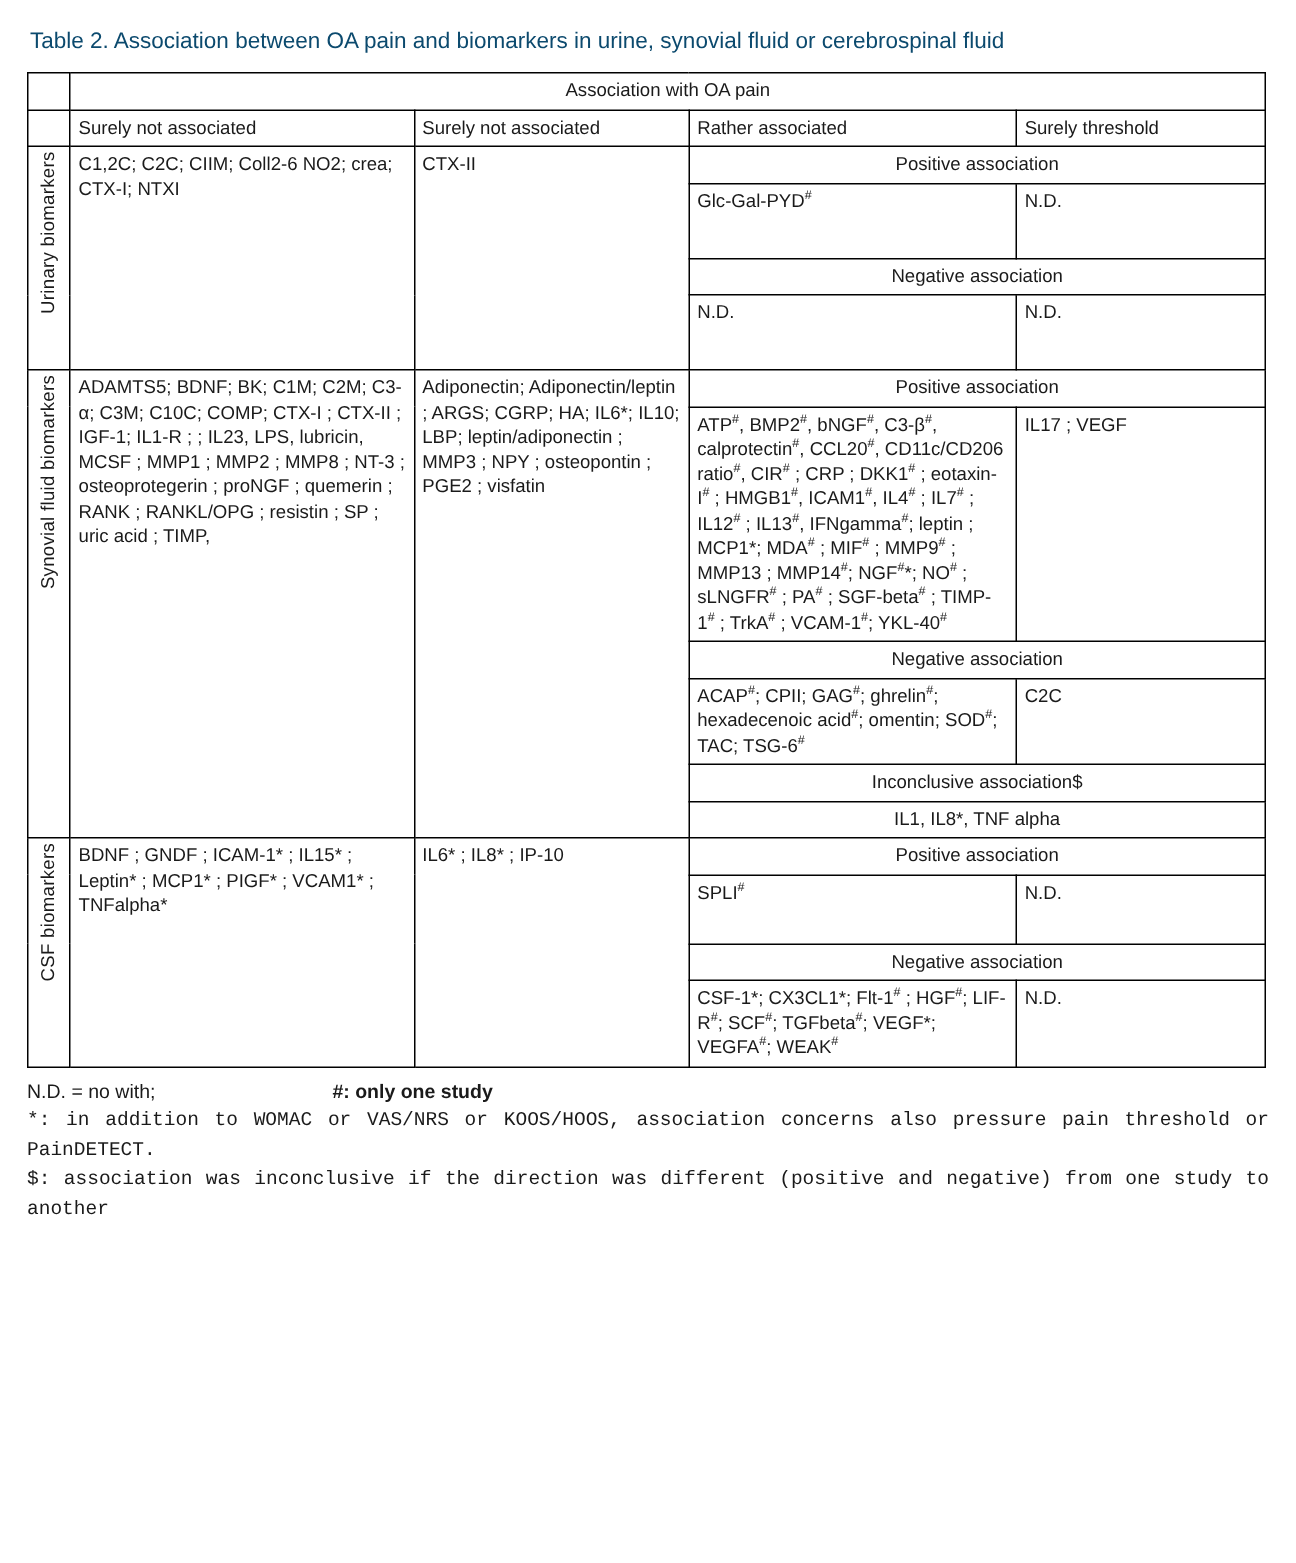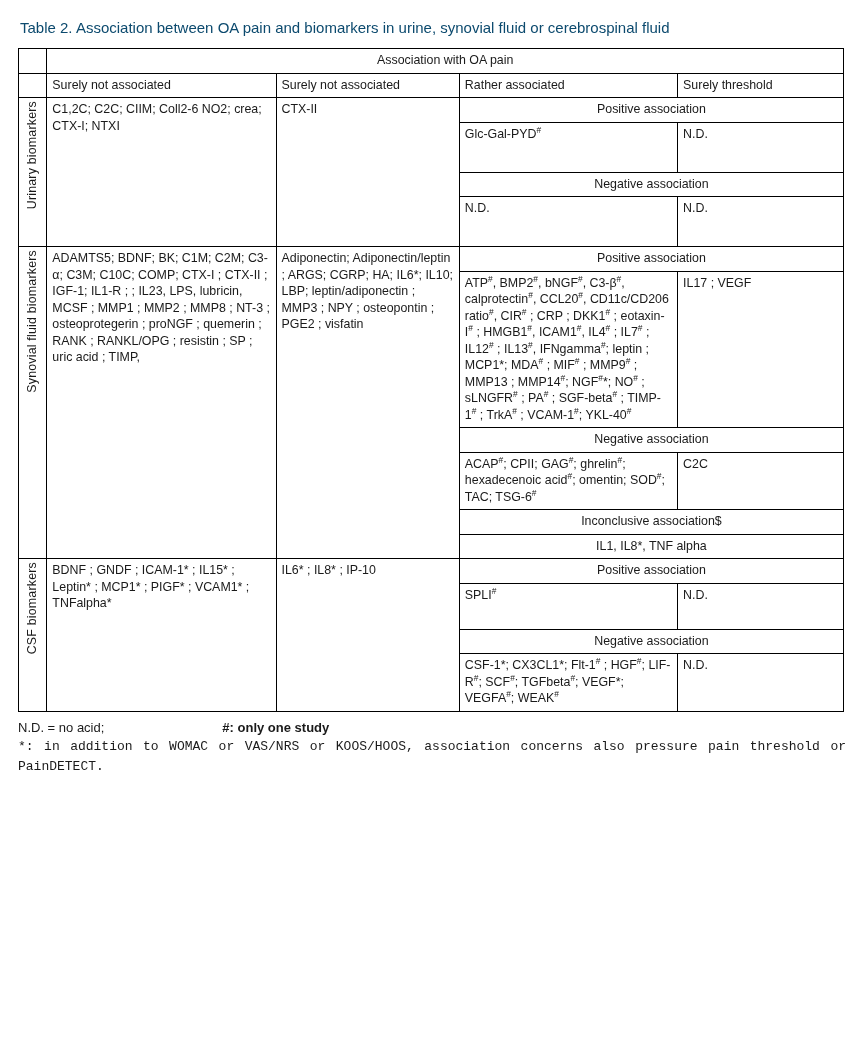--- a/index.html
+++ b/index.html
@@ -178,19 +178,20 @@
     </tr>
     <tr>
       <td><span class="cellblock">CSF-1*; CX3CL1*; Flt-1<span class="sub">#</span> ; HGF<span class="sub">#</span>; LIF-R<span class="sub">#</span>; SCF<span class="sub">#</span>; TGFbeta<span class="sub">#</span>; VEGF*; VEGFA<span class="sub">#</span>; WEAK<span class="sub">#</span></span></td>
       <td><span class="cellblock">N.D.</span></td>
     </tr>
   </tbody>
     </table>
 
   <div class="notes">
     <div class="n1">
-      <span class="a">N.D. = no acid;</span>
+      <span class="a">N.D. = no with;</span>
       <span class="b">#: only one study</span>
     </div>
     <p>*: in addition to WOMAC or VAS/NRS or KOOS/HOOS, association concerns also pressure pain threshold or PainDETECT.</p>
+    <p>$: association was inconclusive if the direction was different (positive and negative) from one study to another</p>
   </div>
 
 </div>
 
 </body></html>

